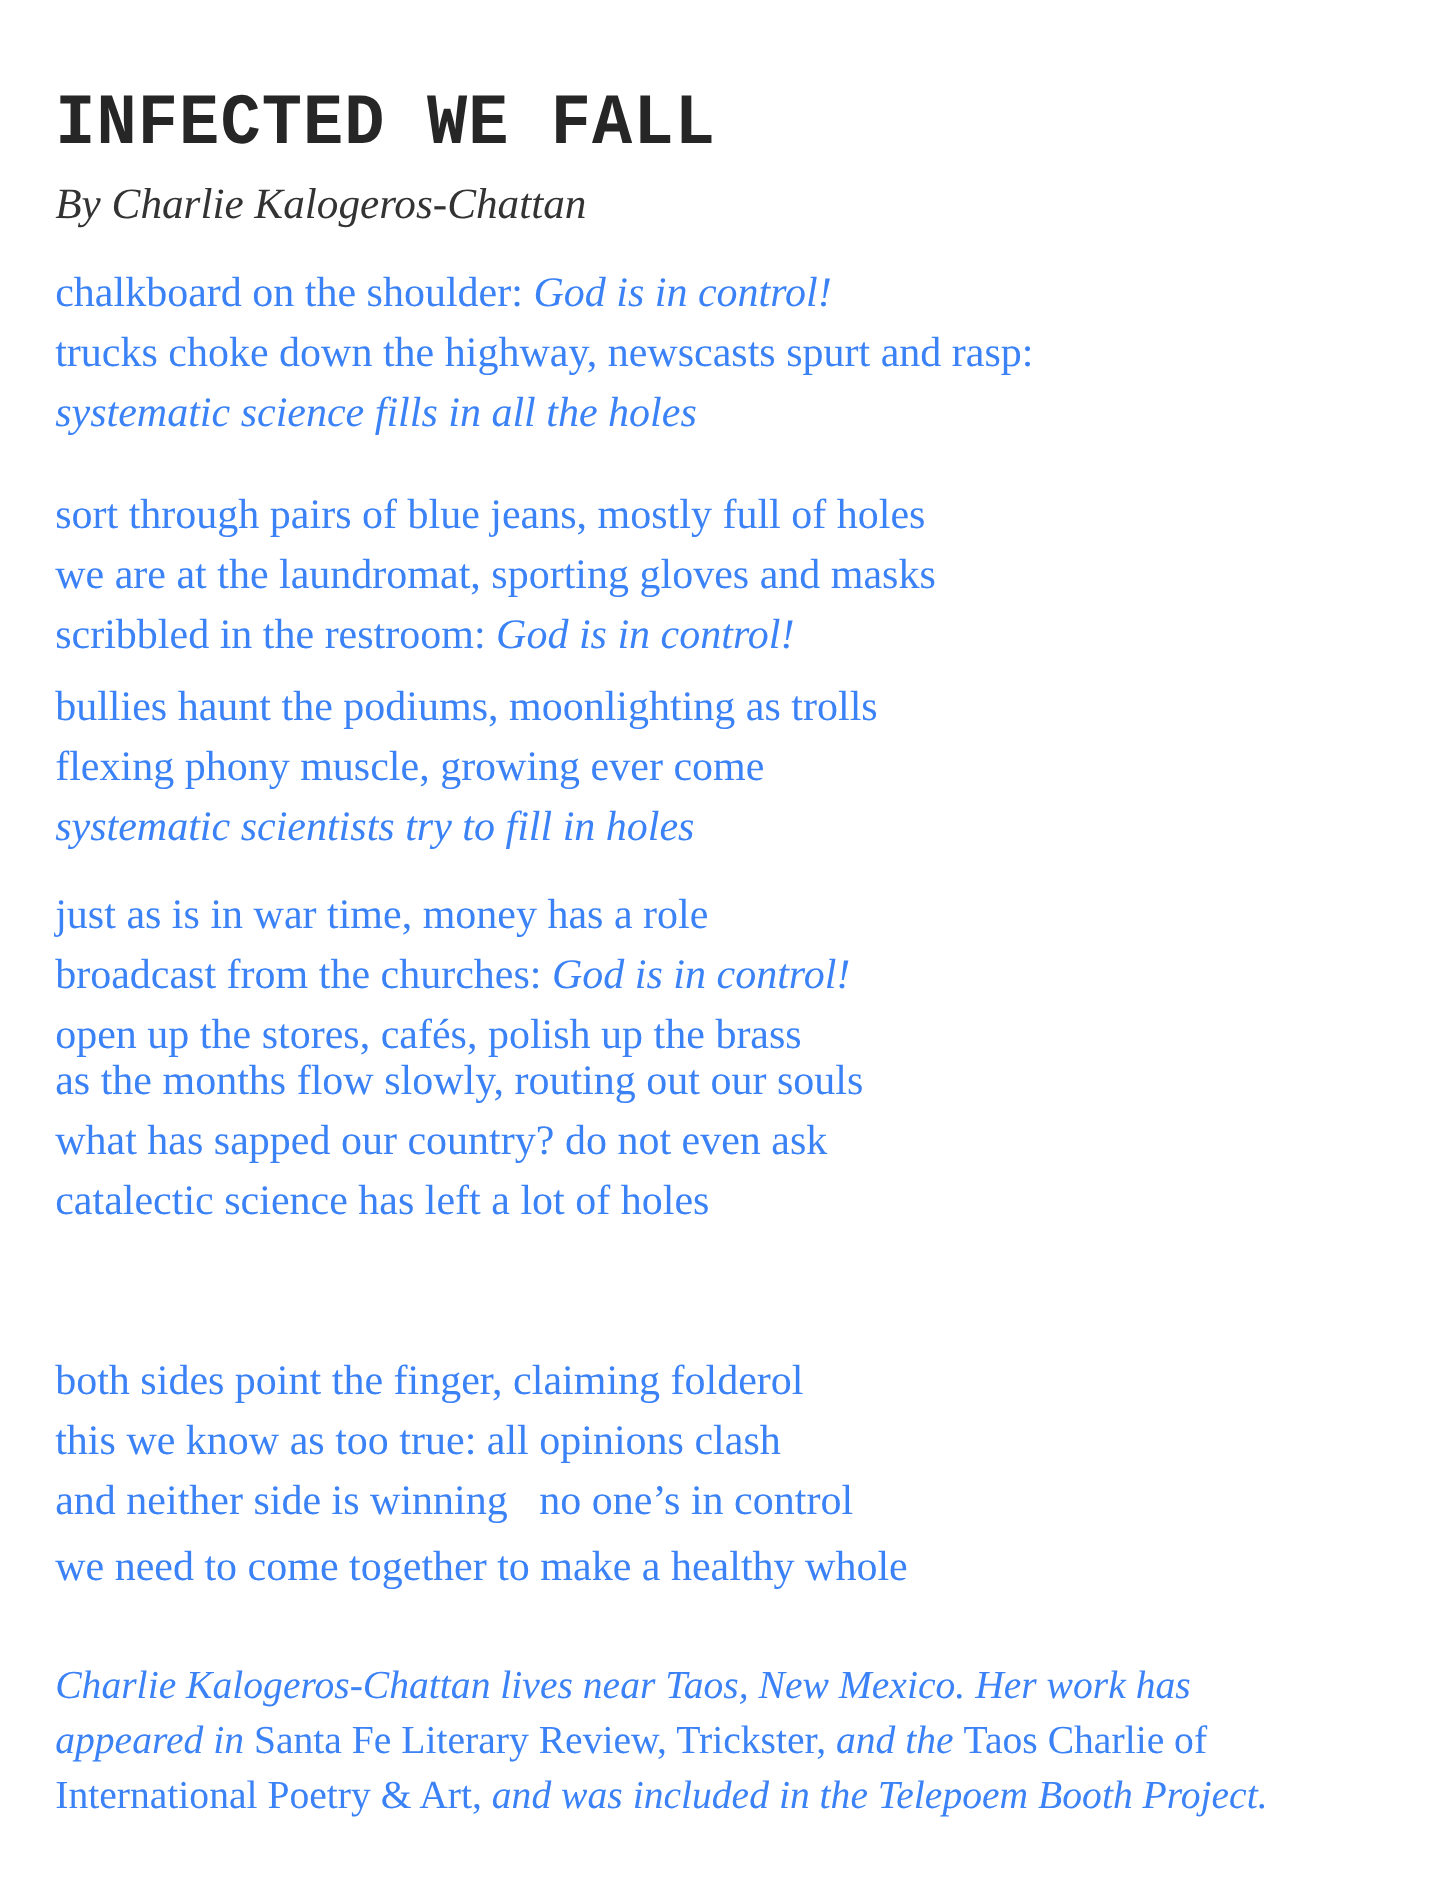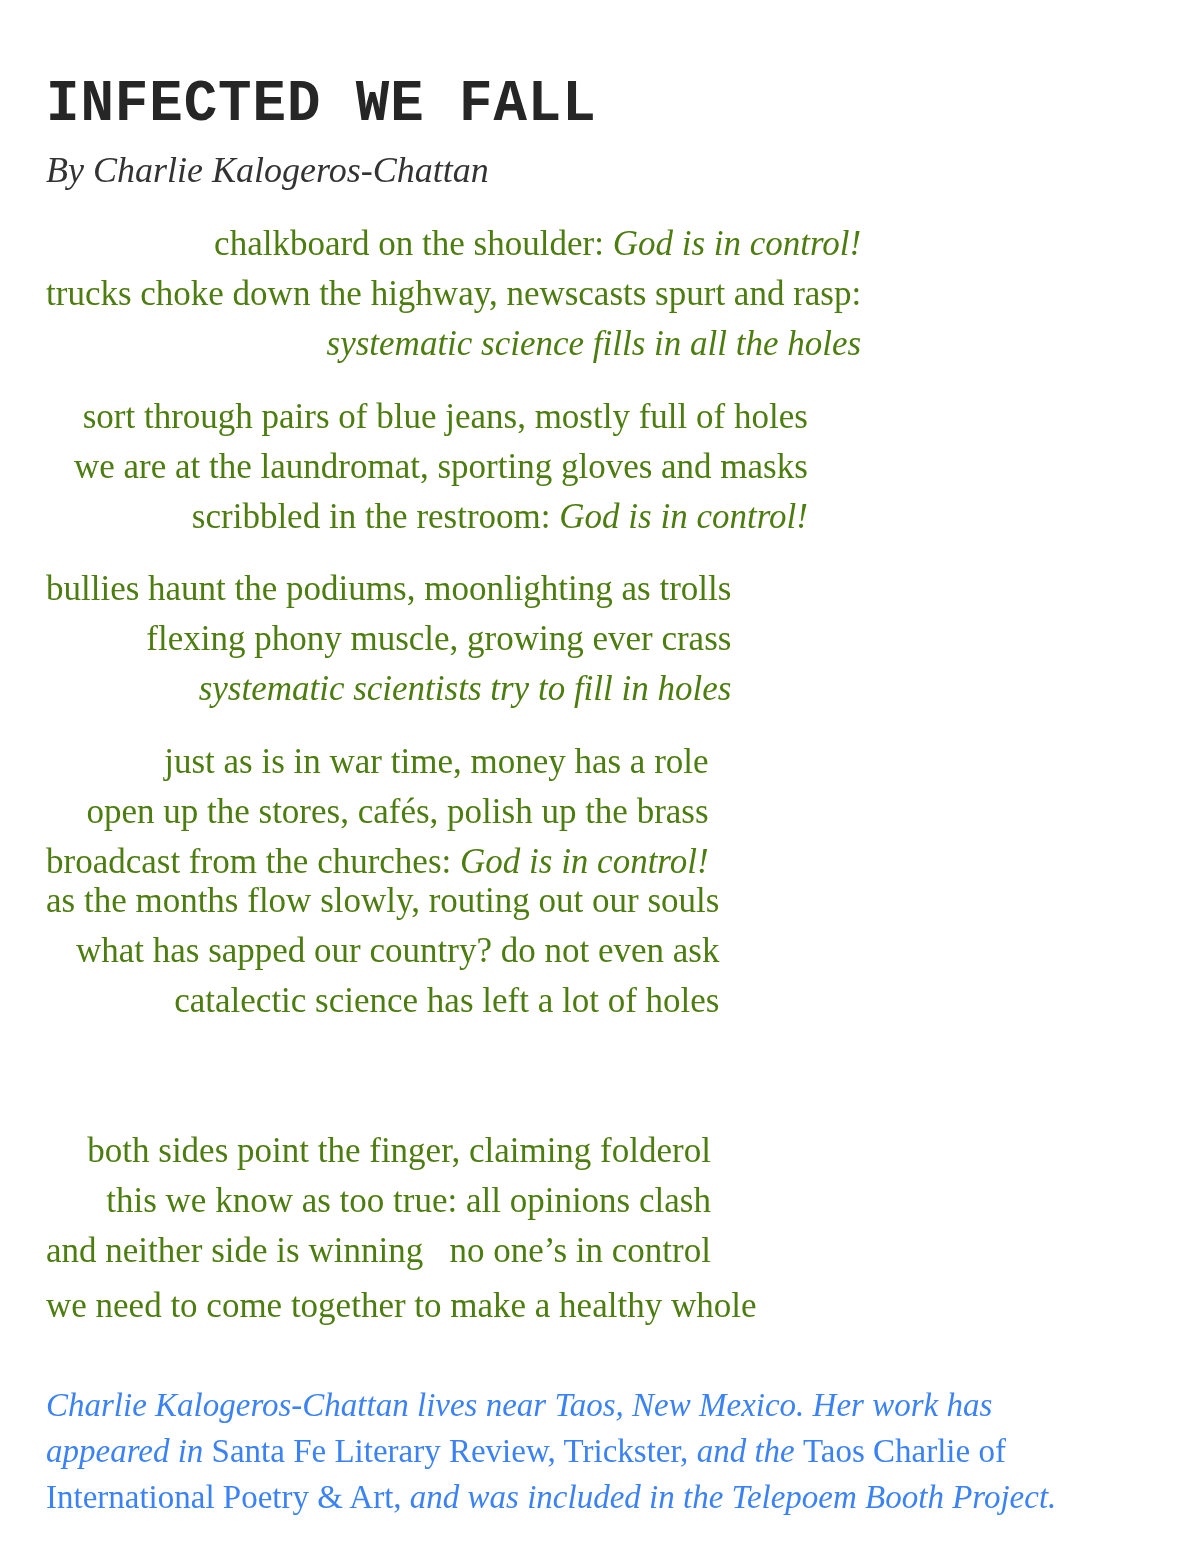--- a/index.html
+++ b/index.html
@@ -51,22 +51,21 @@
       position: absolute;
       left: 0;
       margin: 0;
     }
     .line {
       display: block;
       font-size: 35px;
       line-height: 50px;
       height: 50px;
       white-space: pre;
-      color: #4d7c0f;
-      text-align: right;
+      color: #3b82f6;
     }
     .it { font-style: italic; }
     .bio {
       position: absolute;
       left: 0;
       top: 1382px;
       width: 1140px;
       margin: 0;
       font-size: 33px;
       line-height: 46px;
@@ -85,36 +84,36 @@
 
   <h1 class="title">INFECTED WE FALL</h1>
   <p class="byline">By Charlie Kalogeros-Chattan</p>
 
   <div class="stanza" style="top:219px;">
     <span class="line"><span>chalkboard on the shoulder: </span><span class="it">God is in control!</span></span>
     <span class="line"><span>trucks choke down the highway, newscasts spurt and rasp:</span><span class="it"></span></span>
     <span class="line"><span></span><span class="it">systematic science fills in all the holes</span></span>
   </div>
 
-  <div class="stanza" style="top:392px;margin-left:28px;">
+  <div class="stanza" style="top:404px;">
     <span class="line"><span>sort through pairs of blue jeans, mostly full of holes</span><span class="it"></span></span>
     <span class="line"><span>we are at the laundromat, sporting gloves and masks</span><span class="it"></span></span>
     <span class="line"><span>scribbled in the restroom: </span><span class="it">God is in control!</span></span>
   </div>
 
   <div class="stanza" style="top:564px;">
     <span class="line"><span>bullies haunt the podiums, moonlighting as trolls</span><span class="it"></span></span>
-    <span class="line"><span>flexing phony muscle, growing ever crass</span><span class="it"></span></span>
+    <span class="line"><span>flexing phony muscle, growing ever come</span><span class="it"></span></span>
     <span class="line"><span></span><span class="it">systematic scientists try to fill in holes</span></span>
   </div>
 
   <div class="stanza" style="top:737px;">
     <span class="line"><span>just as is in war time, money has a role</span><span class="it"></span></span>
+    <span class="line"><span>broadcast from the churches: </span><span class="it">God is in control!</span></span>
     <span class="line"><span>open up the stores, cafés, polish up the brass</span><span class="it"></span></span>
-    <span class="line"><span>broadcast from the churches: </span><span class="it">God is in control!</span></span>
   </div>
 
   <div class="stanza" style="top:876px;">
     <span class="line"><span>as the months flow slowly, routing out our souls</span><span class="it"></span></span>
     <span class="line"><span>what has sapped our country? do not even ask</span><span class="it"></span></span>
     <span class="line"><span>catalectic science has left a lot of holes</span><span class="it"></span></span>
   </div>
 
   <div class="stanza" style="top:1126px;">
     <span class="line"><span>both sides point the finger, claiming folderol</span><span class="it"></span></span>

